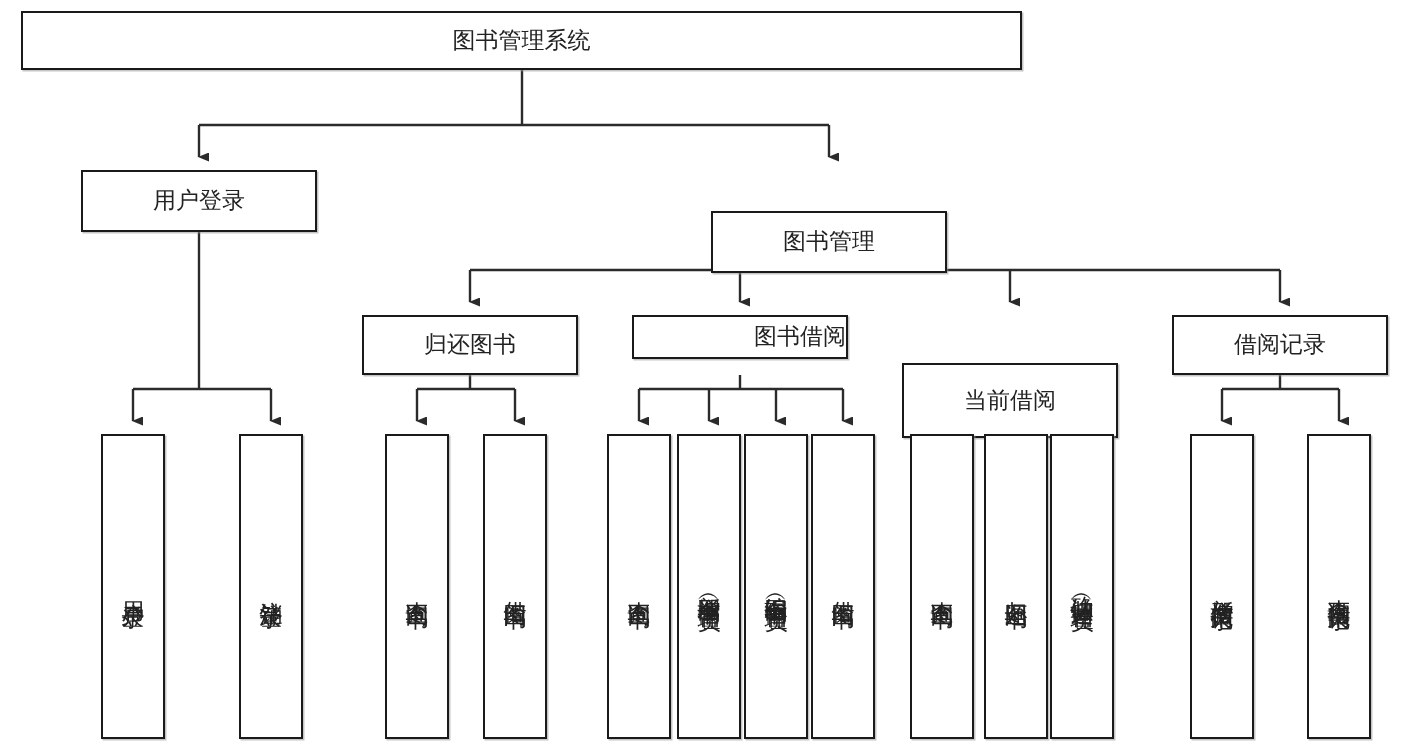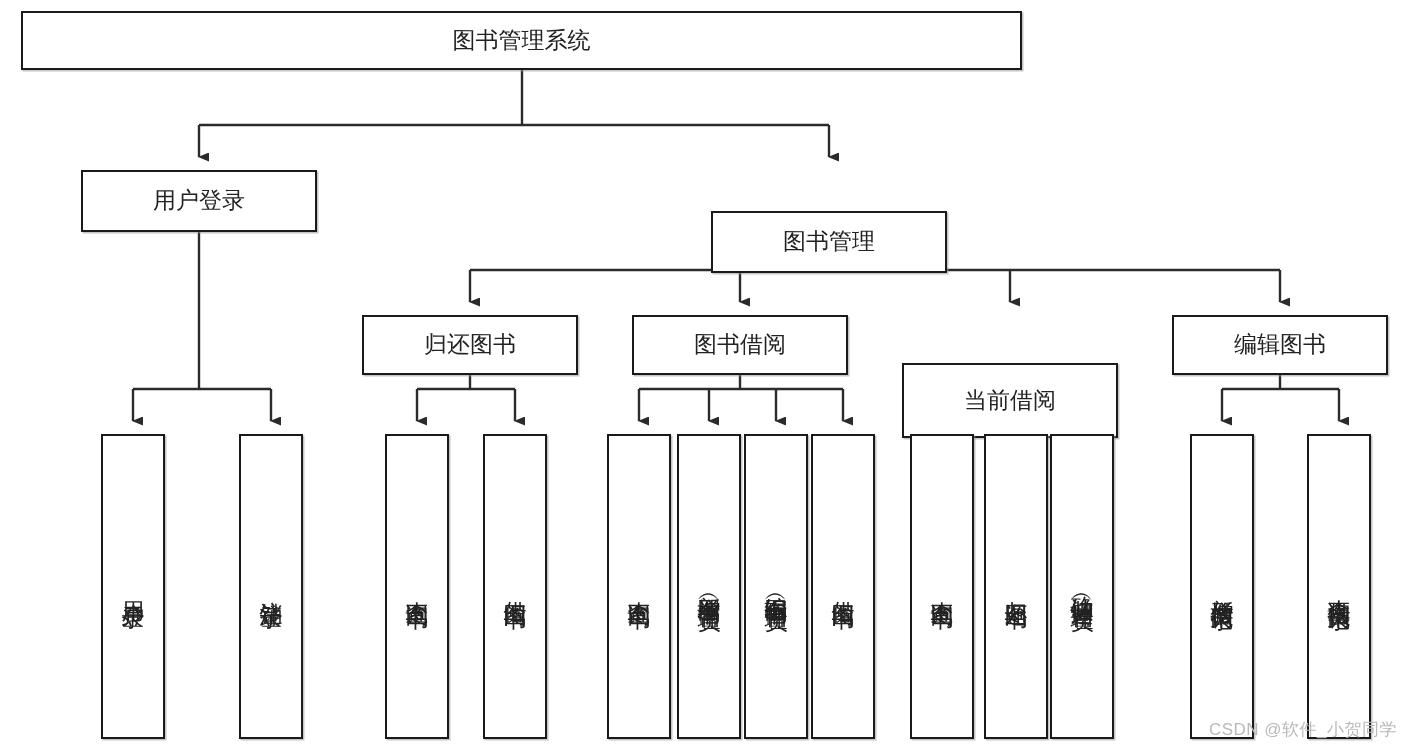--- a/index.html
+++ b/index.html
@@ -125,28 +125,28 @@
       </div>
       <div class="node horiz" style="left: 81px; top: 170px; width: 236px; height: 62px;">
         <span class="label">用户登录</span>
       </div>
       <div class="node horiz" style="left: 711px; top: 170px; width: 236px; height: 62px; margin-top: 41px;">
         <span class="label">图书管理</span>
       </div>
       <div class="node horiz" style="left: 362px; top: 315px; width: 216px; height: 60px;">
         <span class="label">归还图书</span>
       </div>
-      <div class="node horiz" style="left: 632px; top: 315px; width: 216px; height: 60px;">
+      <div class="node horiz" style="left: 632px; top: 315px; width: 216px; height: 44px; justify-content: flex-end;">
         <span class="label">图书借阅</span>
       </div>
       <div class="node horiz" style="left: 902px; top: 315px; width: 216px; height: 75px; margin-top: 48px;">
         <span class="label">当前借阅</span>
       </div>
       <div class="node horiz" style="left: 1172px; top: 315px; width: 216px; height: 60px;">
-        <span class="label">编辑图书</span>
+        <span class="label">借阅记录</span>
       </div>
       <div class="node vert" style="left: 101px; top: 434px; width: 64px; height: 305px;">
         <span class="label">用户登录</span>
       </div>
       <div class="node vert" style="left: 239px; top: 434px; width: 64px; height: 305px;">
         <span class="label">注销登录</span>
       </div>
       <div class="node vert" style="left: 385px; top: 434px; width: 64px; height: 305px;">
         <span class="label">查询图书</span>
       </div>
@@ -175,14 +175,13 @@
         <span class="label">确认归还（管理员）</span>
       </div>
       <div class="node vert" style="left: 1190px; top: 434px; width: 64px; height: 305px;">
         <span class="label">新增借阅记录</span>
       </div>
       <div class="node vert" style="left: 1307px; top: 434px; width: 64px; height: 305px;">
         <span class="label">查询借阅记录</span>
       </div>
     </div>
 
-  <div class="watermark">CSDN @软件_小贺同学</div>
 </div>
 
 </body></html>

